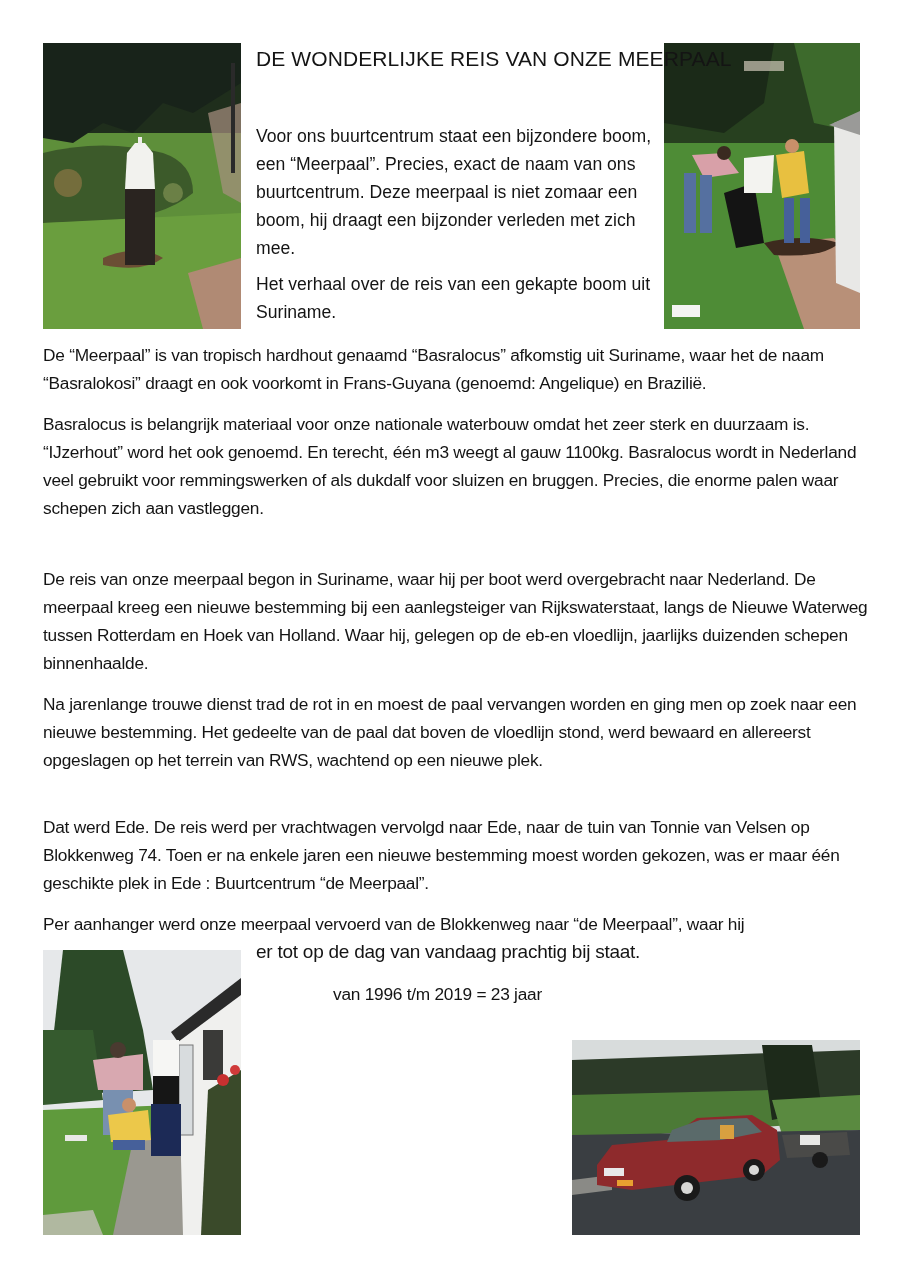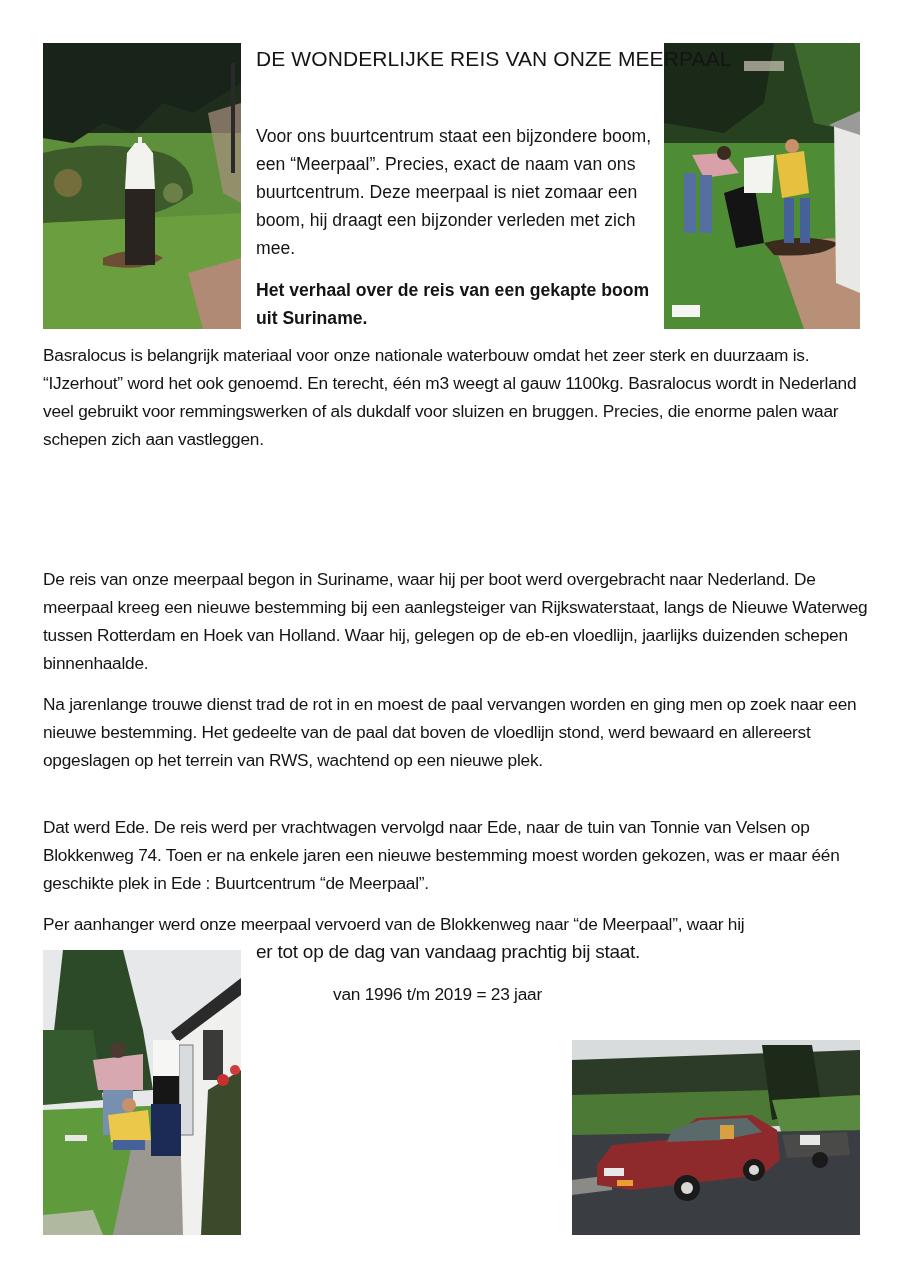--- a/index.html
+++ b/index.html
@@ -4,21 +4,21 @@
 <style>
   html, body { margin: 0; padding: 0; background: #ffffff; }
   body { width: 905px; height: 1280px; position: relative; overflow: hidden;
          font-family: "Liberation Sans", sans-serif; color: #111; }
   .photo { position: absolute; overflow: hidden; }
   .photo svg { width: 100%; height: 100%; display: block; }
   .text { position: absolute; font-size: 17.6px; line-height: 28px; color: #141414; }
   .text p { margin: 0; }
   #title { left: 256px; top: 45px; font-size: 21px; letter-spacing: 0.1px; white-space: nowrap; }
   #intro { left: 256px; top: 122px; width: 400px; }
-  #intro p + p { margin-top: 14px; font-weight: bold; }
+  #intro p + p { margin-top: 8px; }
   .body-wide { left: 43px; width: 825px; font-size: 17.3px; letter-spacing: -0.25px; font-stretch: condensed; }
   .body-wide p + p { margin-top: 13px; }
   #body1 { top: 341px; }
   #body2 { top: 565px; }
   #body3 { top: 813px; }
   #closing1 { left: 43px; top: 910px; font-size: 17.3px; letter-spacing: -0.25px; white-space: nowrap; }
   #closing2 { left: 256px; top: 938px; font-size: 19px; letter-spacing: -0.25px; white-space: nowrap; }
   #years { left: 333px; top: 980px; font-size: 17.3px; letter-spacing: -0.25px; white-space: nowrap; }
 </style>
 </head>
@@ -69,20 +69,21 @@
 </div>
 
 <div id="title" class="text">DE WONDERLIJKE REIS VAN ONZE MEERPAAL</div>
 
 <div id="intro" class="text">
   <p>Voor ons buurtcentrum staat een bijzondere boom, een “Meerpaal”. Precies, exact de naam van ons buurtcentrum. Deze meerpaal is niet zomaar een boom, hij draagt een bijzonder verleden met zich mee.</p>
   <p>Het verhaal over de reis van een gekapte boom uit Suriname.</p>
 </div>
 
 <div id="body1" class="text body-wide">
+  <p>De “Meerpaal” is van tropisch hardhout genaamd “Basralocus” afkomstig uit Suriname, waar het de naam “Basralokosi” draagt en ook voorkomt in Frans-Guyana (genoemd: Angelique) en Brazilië.</p>
   <p>Basralocus is belangrijk materiaal voor onze nationale waterbouw omdat het zeer sterk en duurzaam is.  “IJzerhout” word het ook genoemd. En terecht, één m3 weegt al gauw 1100kg. Basralocus wordt in Nederland veel gebruikt voor remmingswerken of als dukdalf voor sluizen en bruggen. Precies, die enorme palen waar schepen zich aan vastleggen.</p>
 </div>
 <div id="body2" class="text body-wide">
   <p>De reis van onze meerpaal begon in Suriname, waar hij per boot werd overgebracht naar Nederland. De meerpaal kreeg een nieuwe bestemming bij een aanlegsteiger van Rijkswaterstaat, langs de Nieuwe Waterweg tussen Rotterdam en Hoek van Holland. Waar hij, gelegen op de eb-en vloedlijn, jaarlijks duizenden schepen binnenhaalde.</p>
   <p>Na jarenlange trouwe dienst trad de rot in en moest de paal vervangen worden en ging men op zoek naar een nieuwe bestemming. Het gedeelte van de paal dat boven de vloedlijn stond, werd bewaard en allereerst opgeslagen op het terrein van RWS, wachtend op een nieuwe plek.</p>
 </div>
 <div id="body3" class="text body-wide">
   <p>Dat werd Ede. De reis werd per vrachtwagen vervolgd naar Ede, naar de tuin van Tonnie van Velsen op Blokkenweg 74. Toen er na enkele jaren een nieuwe bestemming moest worden gekozen, was er maar één geschikte plek in Ede : Buurtcentrum “de Meerpaal”.</p>
 </div>
 

